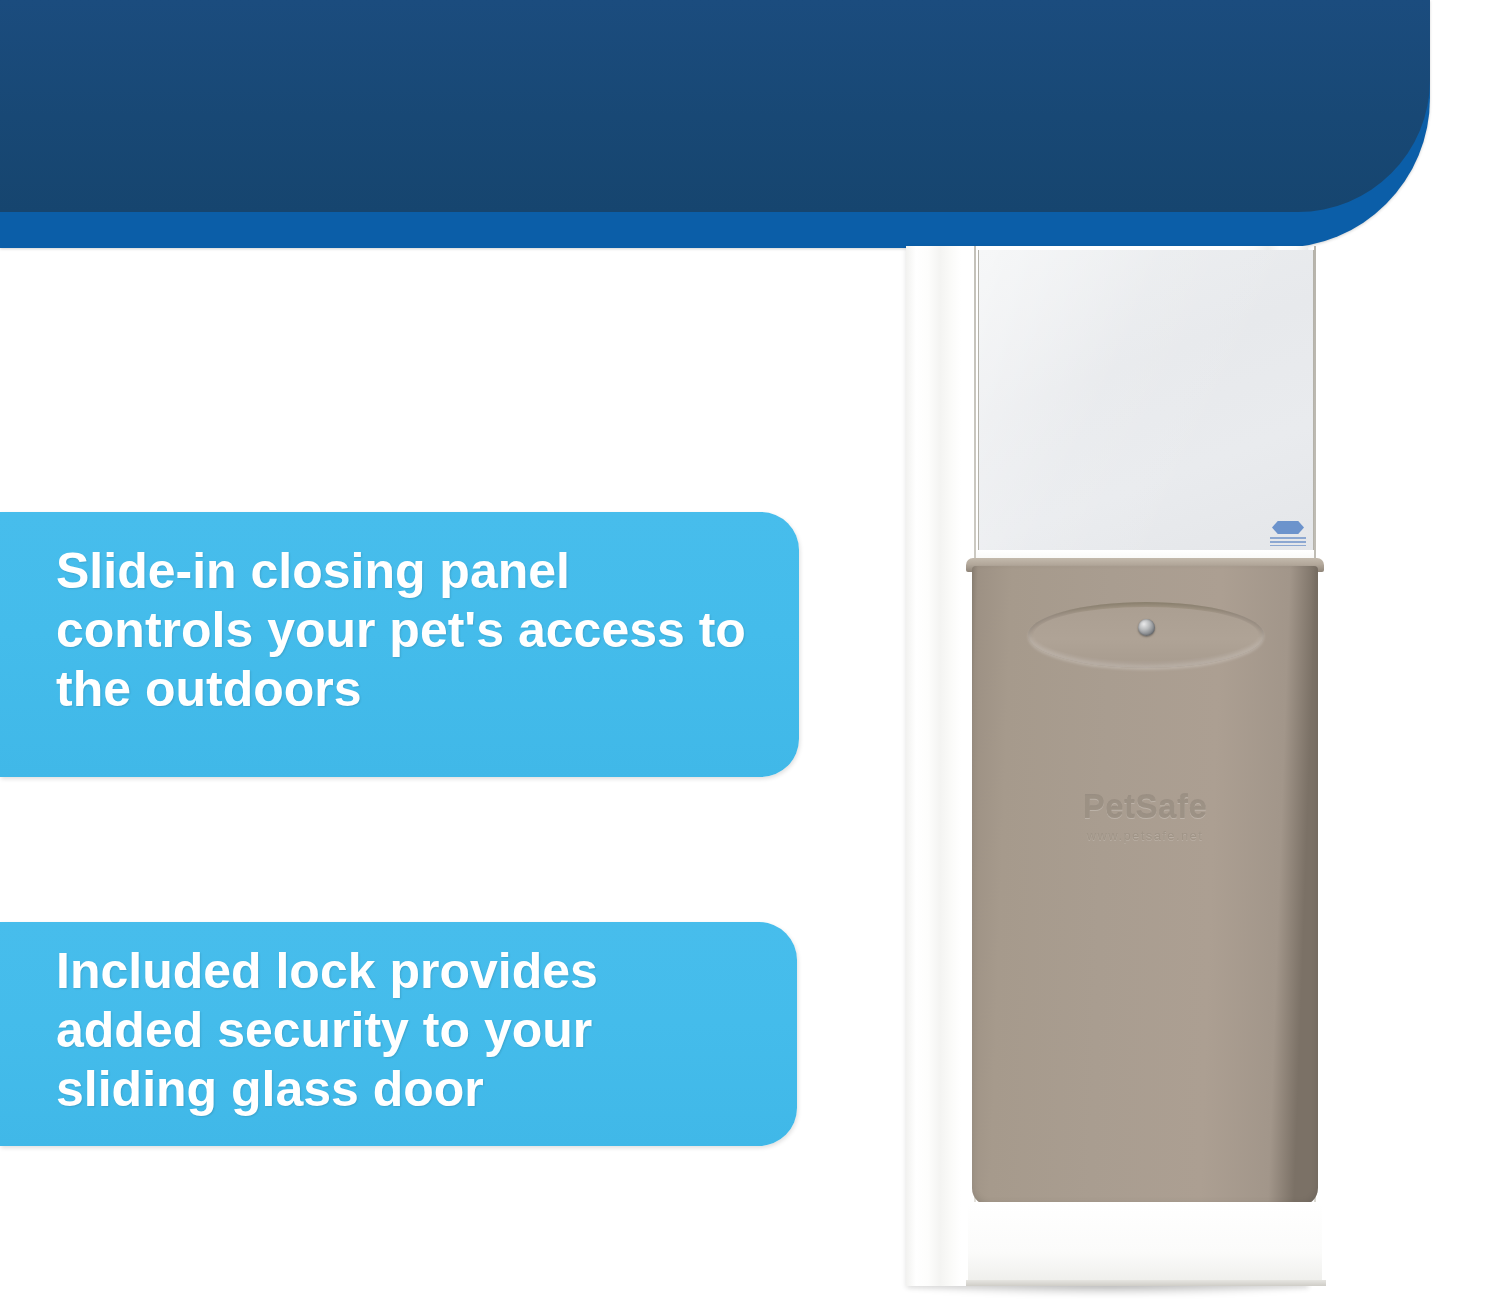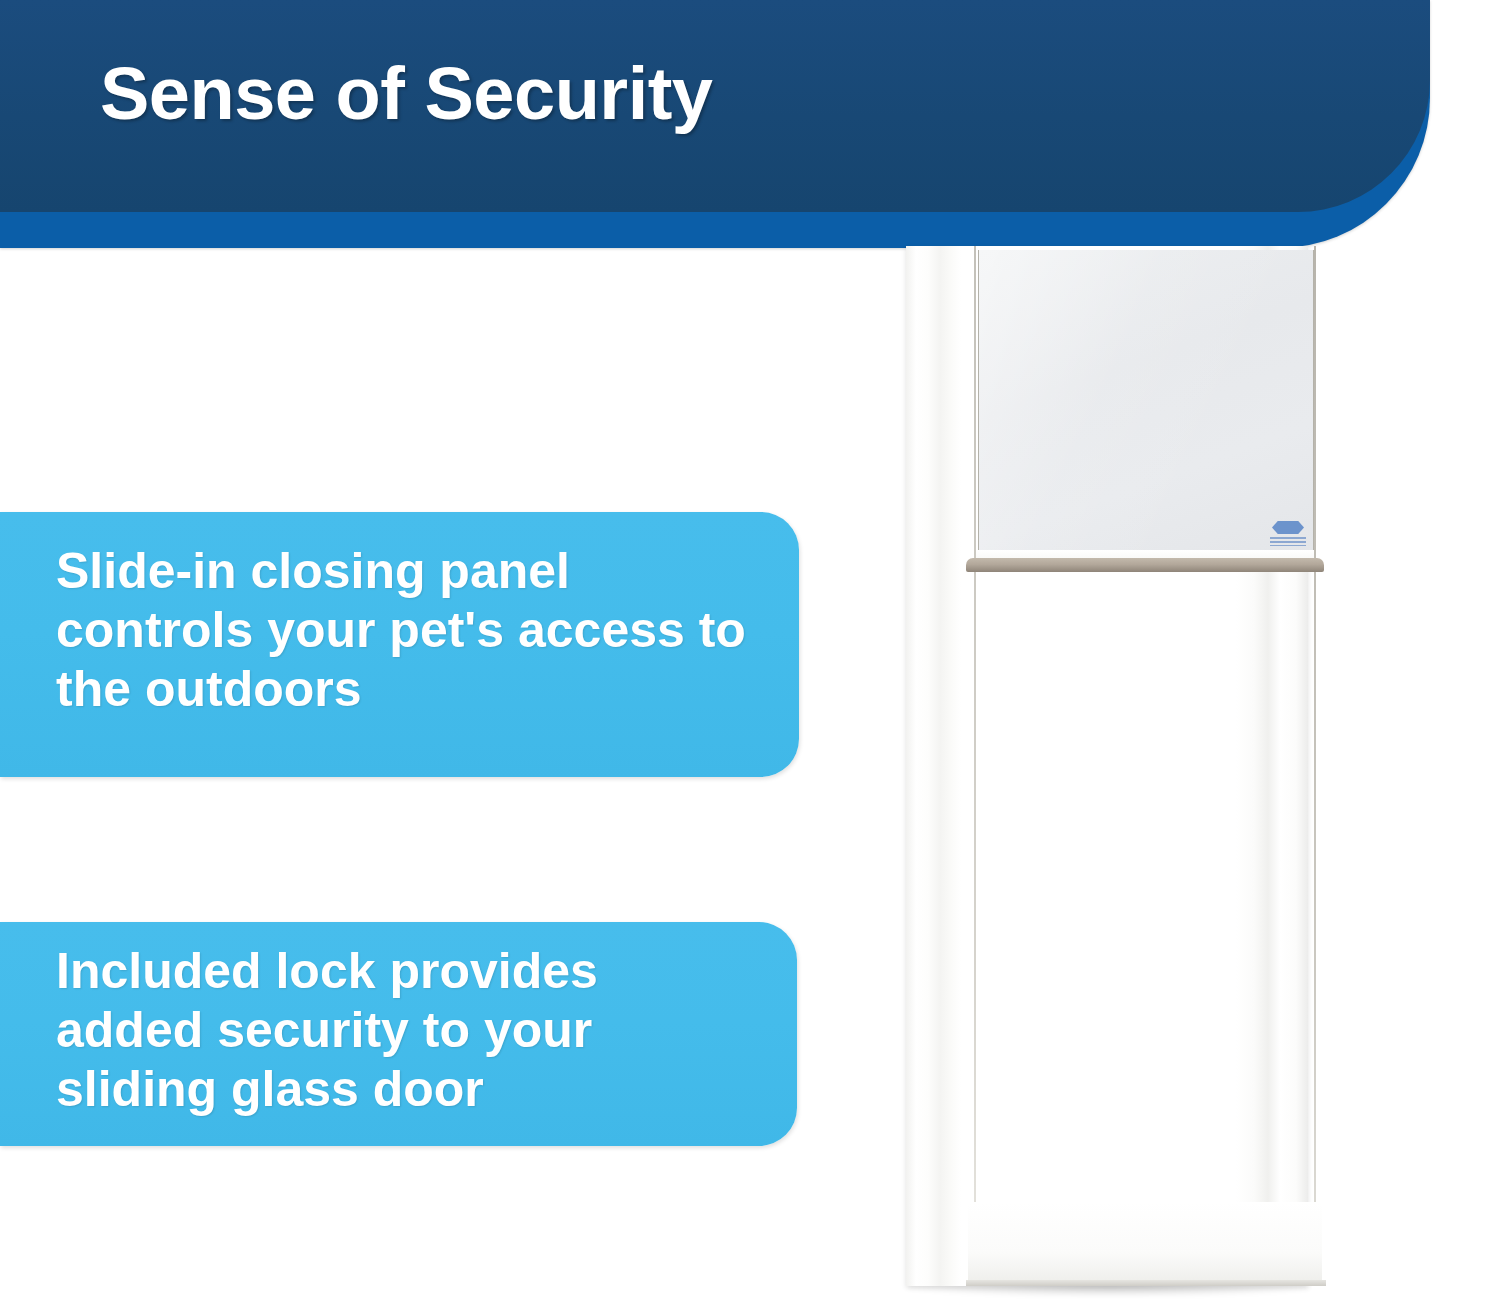--- a/index.html
+++ b/index.html
@@ -310,21 +310,20 @@
   }
 </style>
 </head>
 <body>
 
 <div id="canvas">
 
   <div class="header-wrap">
     <div class="header-band-light"></div>
     <div class="header-band-dark"></div>
-    <div class="header-title">Sense of Security</div>
   </div>
 
   <div class="callout" id="callout-2">
     <div class="callout-inner">Included lock provides added security to your sliding glass door</div>
   </div>
 
   <div class="callout" id="callout-1">
     <div class="callout-inner">Slide-in closing panel controls your pet's access to the outdoors</div>
   </div>
 
@@ -340,19 +339,27 @@
         <div class="glass-badge">
           <div class="badge-diamond"></div>
           <div class="badge-text"></div>
         </div>
       </div>
 
       <div class="mid-rail"></div>
 
       <div class="panel-cap"></div>
 
+      <div class="closing-panel">
+        <div class="panel-oval">
+          <div class="panel-oval-inner"></div>
+        </div>
+        <div class="panel-lock"></div>
+        <div class="panel-brand">PetSafe</div>
+        <div class="panel-brand-url">www.petsafe.net</div>
+      </div>
 
       <div class="bottom-sill"></div>
       <div class="bottom-sill-edge"></div>
     </div>
   </div>
 
 </div>
 
 </body></html>

